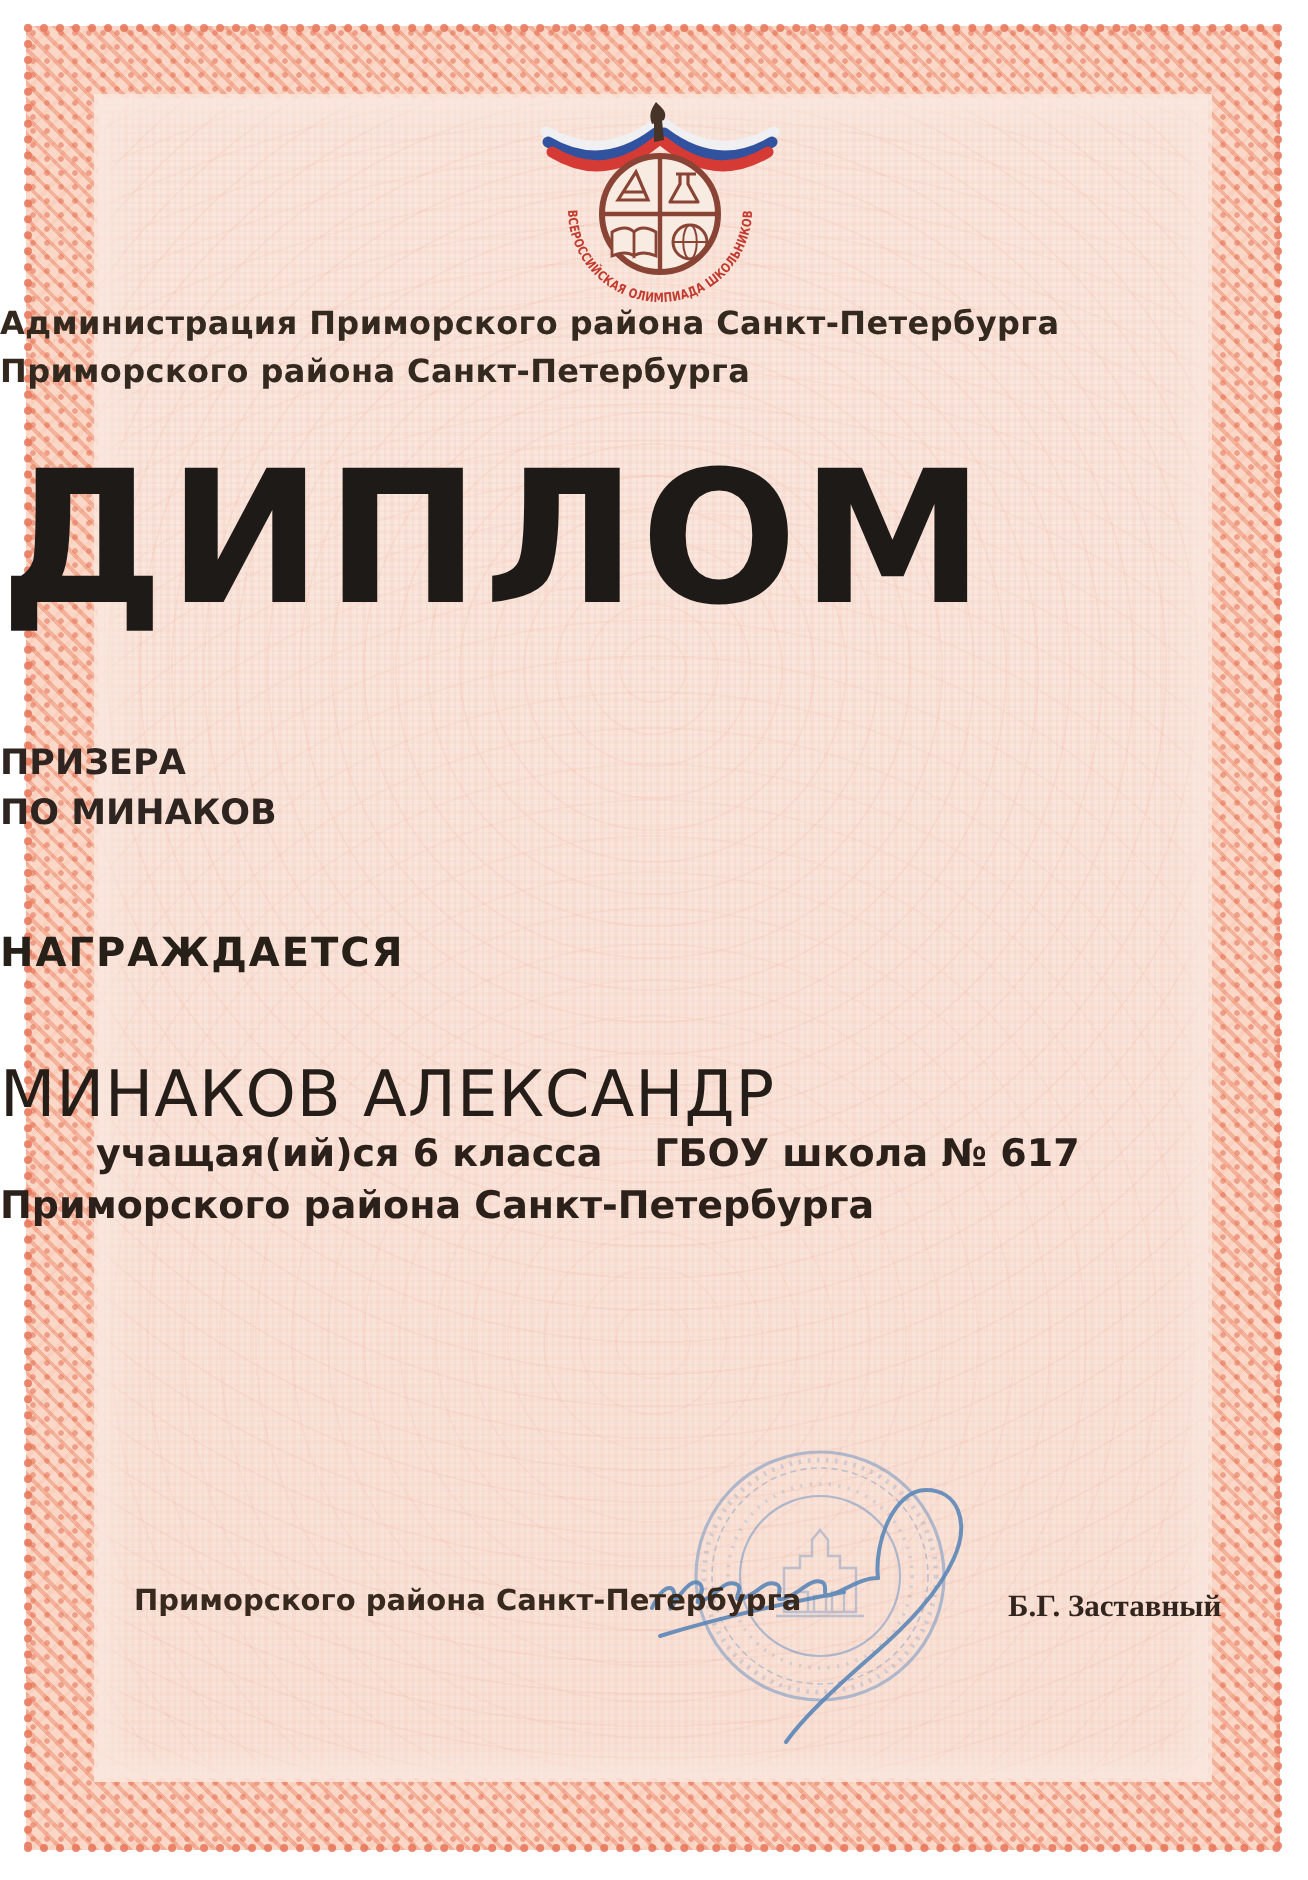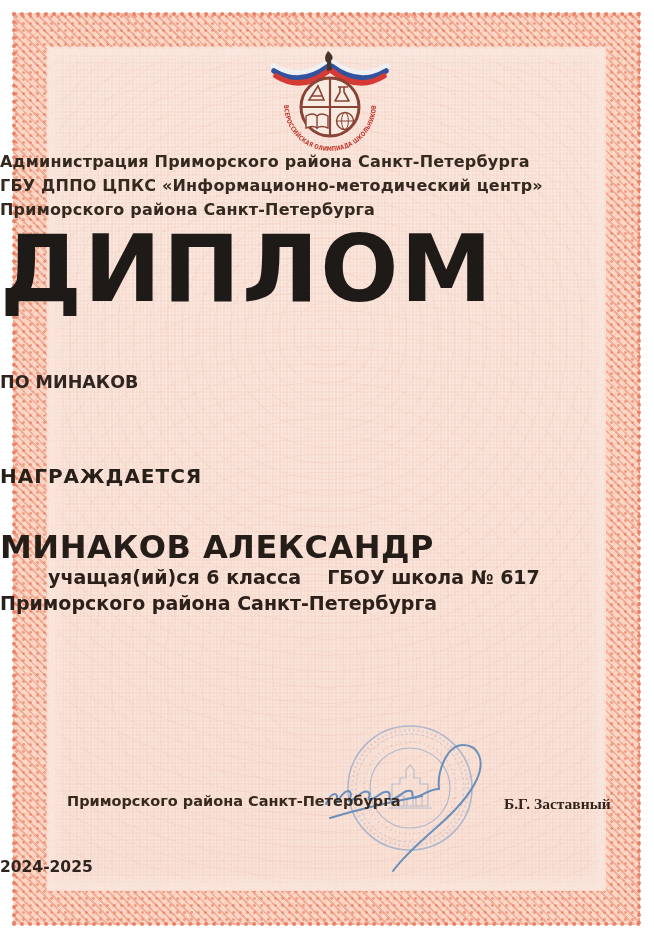--- a/index.html
+++ b/index.html
@@ -32,21 +32,21 @@
   .band-inner-edge{
     position:absolute;left:47px;top:47px;right:48px;bottom:49px;
     box-shadow:0 0 14px 10px rgba(249,231,222,0.9) inset;pointer-events:none;
   }
   .content{position:absolute;inset:0;}
   .ctr{position:absolute;left:0;width:100%;text-align:left;}
   .org{top:150px;font-size:16px;font-weight:bold;line-height:24px;color:#34291f;letter-spacing:0.2px;}
   .title{top:218px;font-size:92px;font-weight:bold;color:#1e1a17;letter-spacing:2px;line-height:104px;}
   .award{top:370px;font-size:17.5px;font-weight:bold;line-height:24.5px;color:#2e2420;}
   .awarded{top:464px;font-size:20px;font-weight:bold;letter-spacing:1px;color:#262019;}
-  .name{top:528px;font-size:32px;font-weight:bold;color:#241d18;letter-spacing:0.5px;}
+  .name{top:528px;font-size:32px;font-weight:normal;color:#241d18;letter-spacing:0.5px;}
   .classline{top:566px;font-size:19px;font-weight:bold;color:#2b211a;padding-left:48px;}
   .classline .gap{display:inline-block;width:26px;}
   .region{top:592px;font-size:19px;font-weight:bold;color:#2b211a;}
   .signer-role{position:absolute;left:67px;top:790px;font-size:14.5px;font-weight:bold;line-height:22px;color:#38291f;}
   .signer-name{position:absolute;left:504px;top:795px;font-size:15.5px;font-weight:bold;color:#31251d;font-family:Liberation Serif, serif;}
   .year{top:858px;font-size:15.5px;font-weight:bold;color:#2e2420;}
   .emblem{position:absolute;left:265px;top:50px;}
   .stampwrap{position:absolute;left:320px;top:708px;}
 </style>
 </head>
@@ -87,27 +87,27 @@
       <defs>
           <path id="embArc" d="M19,55 A46,46 0 0 0 111,55"></path>
         </defs>
       <text font-size="6.4" font-weight="bold" fill="#c23b2e" font-family="DejaVu Sans, Liberation Sans, sans-serif" letter-spacing="0.2">
         <textPath href="#embArc" startOffset="0" textLength="144" lengthAdjust="spacingAndGlyphs">ВСЕРОССИЙСКАЯ ОЛИМПИАДА ШКОЛЬНИКОВ</textPath>
       </text>
     </svg>
 
     <div class="ctr org">
       <div>Администрация Приморского района Санкт-Петербурга</div>
-      <div>ГБУ ДППО ЦПКС «Информационно-методический центр»</div>
       <div>Приморского района Санкт-Петербурга</div>
     </div>
 
     <div class="ctr title">ДИПЛОМ</div>
 
     <div class="ctr award">
+      <div>ПРИЗЕРА</div>
       <div>ПО МИНАКОВ</div>
     </div>
 
     <div class="ctr awarded">НАГРАЖДАЕТСЯ</div>
 
     <div class="ctr name">МИНАКОВ АЛЕКСАНДР</div>
     <div class="ctr classline">
       <span>учащая(ий)ся 6 класса</span><span class="gap"></span><span>ГБОУ школа № 617</span>
     </div>
     <div class="ctr region">Приморского района Санкт-Петербурга</div>
@@ -133,15 +133,14 @@
         <path d="M119,81 c-2,-18 8,-44 24,-44 c16,0 22,16 14,34 c-8,18 -24,34 -40,48 c-16,14 -34,30 -44,44"></path>
         <path d="M10,110 c26,-8 60,-16 92,-22"></path>
       </g>
     </svg>
 
     <div class="signer-role">
       <div>Приморского района Санкт-Петербурга</div>
     </div>
     <div class="signer-name">Б.Г. Заставный</div>
 
-    <div class="ctr year">2024-2025</div>
   </div>
 </div>
 
 </body></html>

